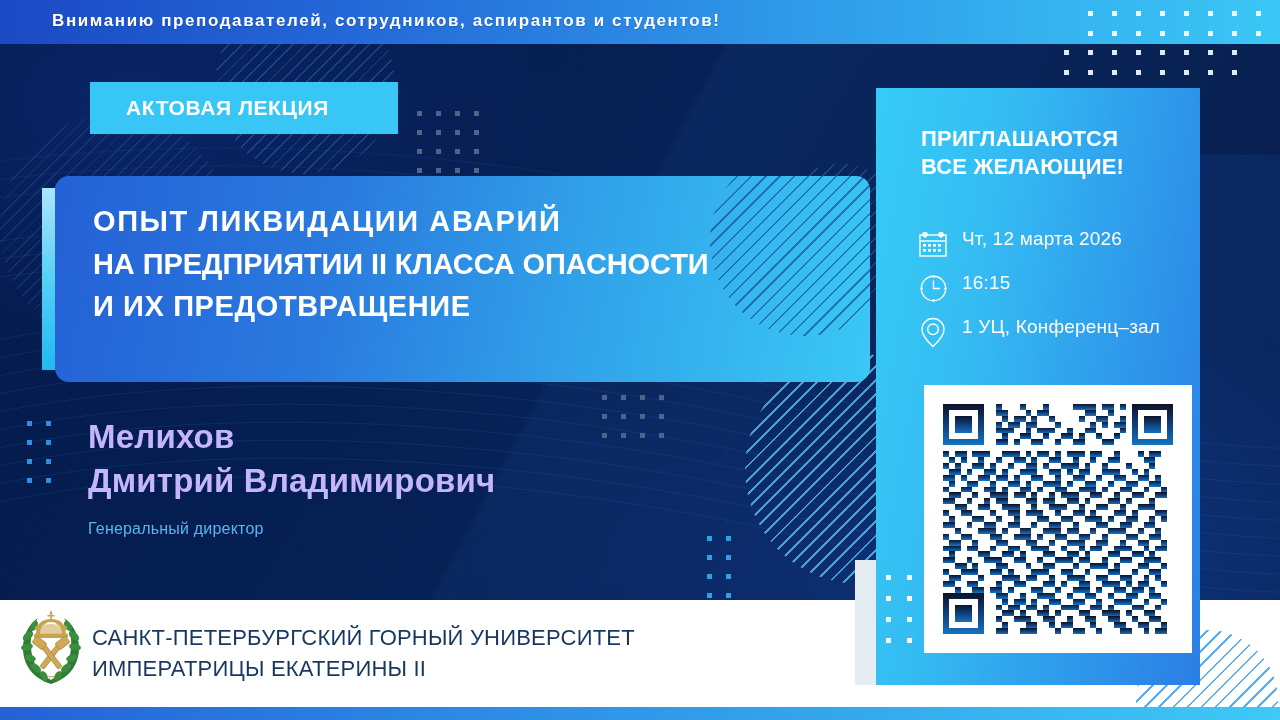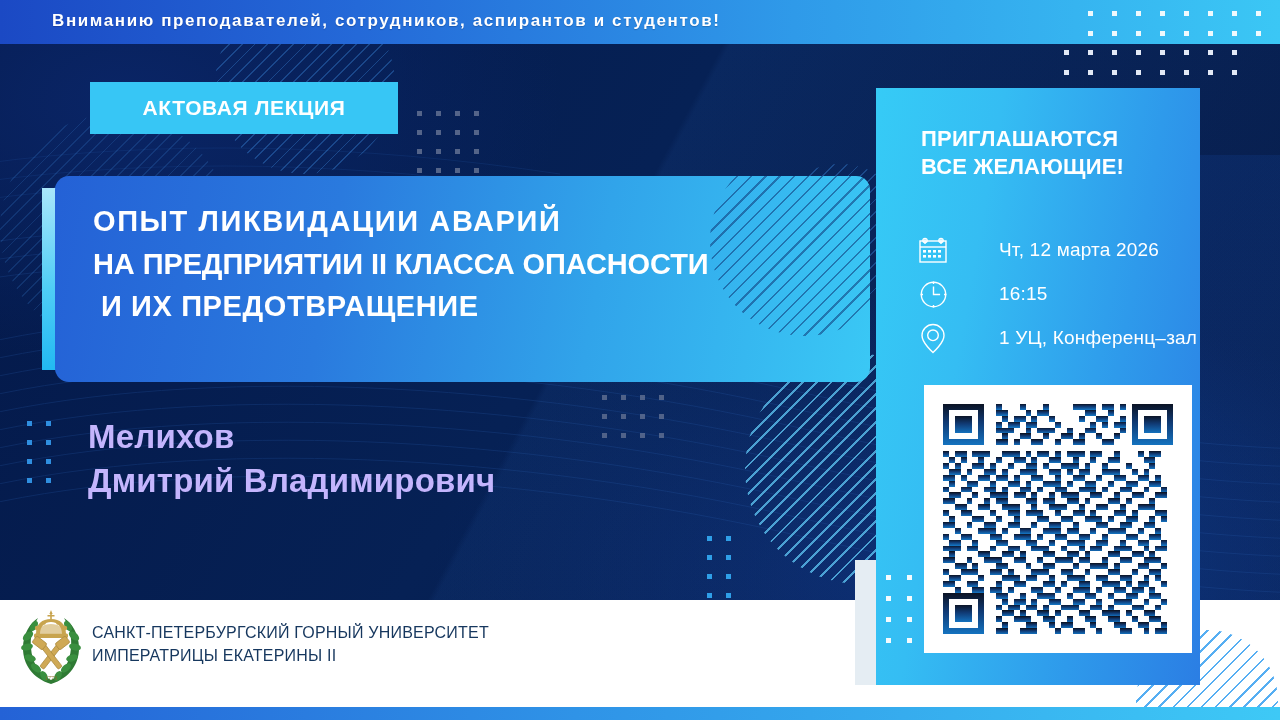--- a/index.html
+++ b/index.html
@@ -57,21 +57,21 @@
       rgba(96,200,246,.75) 0px, rgba(96,200,246,.75) 2px,
       rgba(0,0,0,0) 2px, rgba(0,0,0,0) 10px); }
 
   
   .dots { position:absolute; }
 
   
   .badge {
     position:absolute; left:90px; top:82px; width:308px; height:52px;
     background:#37c6f5; z-index:7;
-    display:flex; align-items:center; justify-content:center;
+    display:flex; align-items:center; padding-left:36px;
   }
   .badge span {
     color:#ffffff; font-size:21px; font-weight:bold; letter-spacing:.6px;
   }
 
   
   .accent-bar {
     position:absolute; left:42px; top:188px; width:14px; height:182px;
     background:linear-gradient(180deg,#a9e6fb 0%,#4fcdf6 55%,#22b9f2 100%);
     z-index:7;
@@ -89,21 +89,21 @@
   }
   .title-text {
     position:relative; z-index:2;
     padding:24px 0 0 38px;
     color:#ffffff; font-weight:bold; font-size:29px; line-height:1.47;
     letter-spacing:.3px;
   }
   .title-text .ln { display:block; white-space:nowrap; }
   .title-text .ln.l1 { letter-spacing:1.6px; }
   .title-text .ln.l2 { letter-spacing:-0.1px; }
-  .title-text .ln.l3 { letter-spacing:.6px;margin-left:8px; }
+  .title-text .ln.l3 { letter-spacing:.6px; }
 
   
   .speaker {
     position:absolute; left:88px; top:415px; z-index:7;
   }
   .speaker-name {
     color:#c4b5fd; font-weight:bold; font-size:33px; line-height:1.32;
     letter-spacing:.2px;
   }
   .speaker-role {
@@ -121,21 +121,21 @@
     background:linear-gradient(100deg,#36cbf6 0%,#35bdf3 30%,#2e9aeb 68%,#2b7ee4 100%);
     z-index:9; overflow:hidden;
   }
   .card-title {
     position:absolute; left:45px; top:37px;
     color:#ffffff; font-weight:bold; font-size:22px; line-height:1.27;
     letter-spacing:.2px;
   }
   .card-title span { display:block; }
   .info-list { position:absolute; left:40px; top:140px; width:270px; }
-  .info-row { display:flex; align-items:center; height:44px;gap:37px; }
+  .info-row { display:flex; height:44px; }
   .info-ico { width:34px; height:32px; flex:none; margin-right:12px;
               display:flex; align-items:center; justify-content:center; }
   .info-txt { color:#ffffff; font-size:19px; letter-spacing:.2px; white-space:nowrap; }
 
   .card-dots { position:absolute; left:8px; bottom:22px; }
 
   
   .qr-wrap {
     position:absolute; left:48px; top:297px; width:268px; height:268px;
     background:#ffffff; padding:13px; z-index:3;
@@ -153,21 +153,21 @@
       rgba(56,160,240,.85) 0px, rgba(56,160,240,.85) 1.7px,
       rgba(0,0,0,0) 1.7px, rgba(0,0,0,0) 10px);
   }
   .footer-strip {
     position:absolute; left:0; bottom:0; width:1280px; height:13px;
     background:linear-gradient(90deg,#2462d6 0%,#2f93e7 45%,#3ec9f6 100%);
   }
   .emblem { position:absolute; left:18px; top:608px; width:66px; height:78px; z-index:7; }
   .uni-name {
     position:absolute; left:92px; top:622px; z-index:7;
-    color:#16375e; font-size:16px; line-height:1.42; letter-spacing:.2px;
+    color:#16375e; font-size:22px; line-height:1.42; letter-spacing:.2px;
   }
   .uni-name span { display:block; }
 </style>
 </head>
 <body>
 
 <div class="stage">
 
   <div class="bg-dark">
     <div class="diag-band"></div>
@@ -328,20 +328,21 @@
       <span class="ln l3">И ИХ ПРЕДОТВРАЩЕНИЕ</span>
     </div>
   </div>
 
   <div class="speaker">
     <div class="speaker-name">
       <div>Мелихов</div>
       <div>Дмитрий Владимирович</div>
     </div>
     <div class="speaker-role">
+      <div>Генеральный  директор</div>
     </div>
   </div>
 
   <div class="card-shadow"></div>
 
   <div class="card">
     <div class="card-title">
       <span>ПРИГЛАШАЮТСЯ</span>
       <span>ВСЕ ЖЕЛАЮЩИЕ!</span>
     </div>

